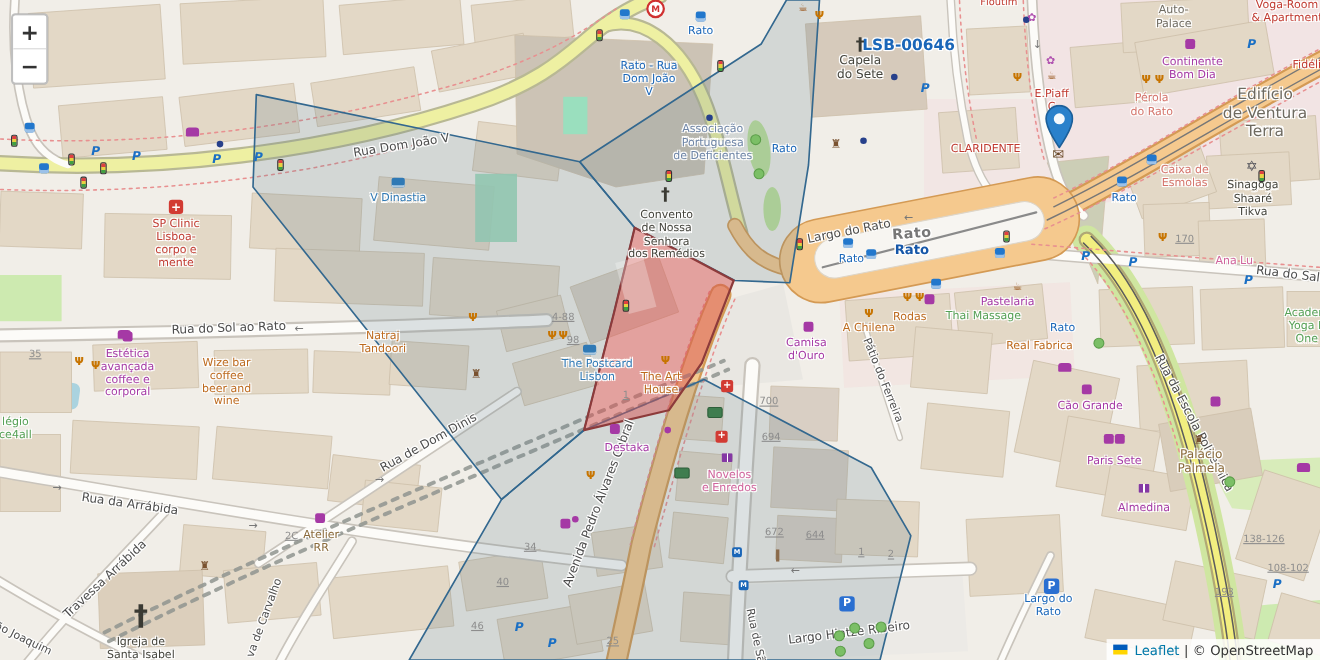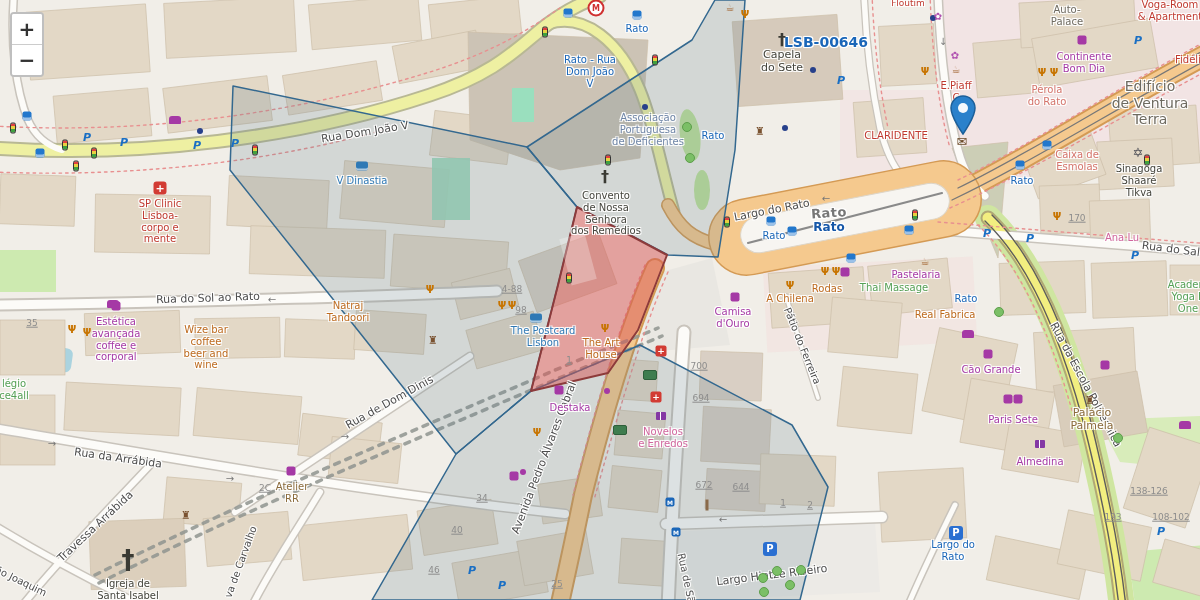--- a/index.html
+++ b/index.html
@@ -373,21 +373,21 @@
       <span class="map-label lc-num" style="left: 557px; top: 584px; font-size: 9px; transform: translate(-50%, -50%) rotate(0deg);">25</span>
       <span class="map-label lc-num" style="left: 699px; top: 366px; font-size: 9px; transform: translate(-50%, -50%) rotate(0deg);">700</span>
       <span class="map-label lc-num" style="left: 701px; top: 398px; font-size: 9px; transform: translate(-50%, -50%) rotate(0deg);">694</span>
       <span class="map-label lc-num" style="left: 704px; top: 485px; font-size: 9px; transform: translate(-50%, -50%) rotate(0deg);">672</span>
       <span class="map-label lc-num" style="left: 741px; top: 487px; font-size: 9px; transform: translate(-50%, -50%) rotate(0deg);">644</span>
       <span class="map-label lc-num" style="left: 783px; top: 503px; font-size: 9px; transform: translate(-50%, -50%) rotate(0deg);">1</span>
       <span class="map-label lc-num" style="left: 810px; top: 505px; font-size: 9px; transform: translate(-50%, -50%) rotate(0deg);">2</span>
       <span class="map-label lc-num" style="left: 1077px; top: 218px; font-size: 9px; transform: translate(-50%, -50%) rotate(0deg);">170</span>
       <span class="map-label lc-num" style="left: 1149px; top: 491px; font-size: 9px; transform: translate(-50%, -50%) rotate(0deg);">138-126</span>
       <span class="map-label lc-num" style="left: 1171px; top: 517px; font-size: 9px; transform: translate(-50%, -50%) rotate(0deg);">108-102</span>
-      <span class="map-label lc-num" style="left: 1113px; top: 517px; font-size: 9px; transform: translate(-50%, -50%) rotate(0deg);">193</span>
+      <span class="map-label lc-num" style="left: 1113px; top: 539px; font-size: 9px; transform: translate(-50%, -50%) rotate(0deg);">193</span>
       <span class="icon ic-p" style="left: 87px; top: 137px;">P</span>
       <span class="icon ic-p" style="left: 124px; top: 142px;">P</span>
       <span class="icon ic-p" style="left: 197px; top: 145px;">P</span>
       <span class="icon ic-p" style="left: 235px; top: 143px;">P</span>
       <span class="icon ic-p" style="left: 841px; top: 80px;">P</span>
       <span class="icon ic-p" style="left: 1138px; top: 40px;">P</span>
       <span class="icon ic-p" style="left: 987px; top: 233px;">P</span>
       <span class="icon ic-p" style="left: 1030px; top: 238px;">P</span>
       <span class="icon ic-p" style="left: 1135px; top: 255px;">P</span>
       <span class="icon ic-p" style="left: 472px; top: 570px;">P</span>
@@ -504,13 +504,19 @@
       <path d="M13 1C6.4 1 1 6.4 1 13c0 9.3 12 26 12 26s12-16.7 12-26C25 6.4 19.6 1 13 1z" fill="#2A81CB" stroke="#1c5f99" stroke-width="1.5"></path>
       <circle cx="13" cy="13" r="5" fill="#fff" opacity="0.95"></circle>
     </svg>
   </div>
 
   <div class="zoom-ctl">
     <div class="zoom-btn">+</div>
     <div class="zoom-btn">−</div>
   </div>
 
+  <div class="attribution">
+    <span class="ua-flag"></span>
+    <a>Leaflet</a>
+    <span>|</span>
+    <span>© OpenStreetMap</span>
+  </div>
 </div>
 
 </body></html>

